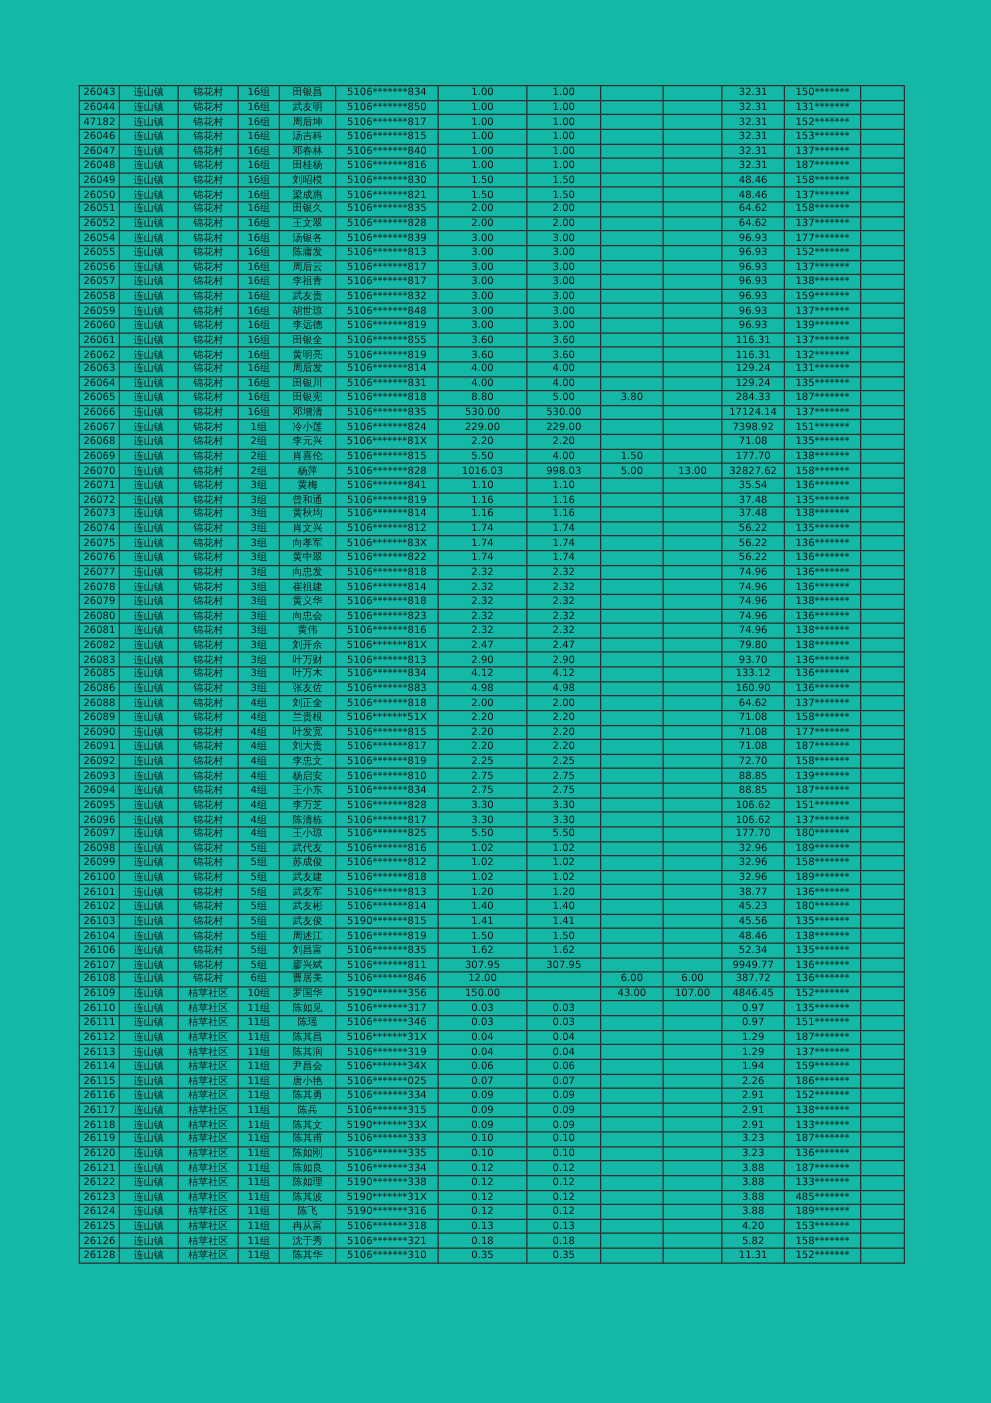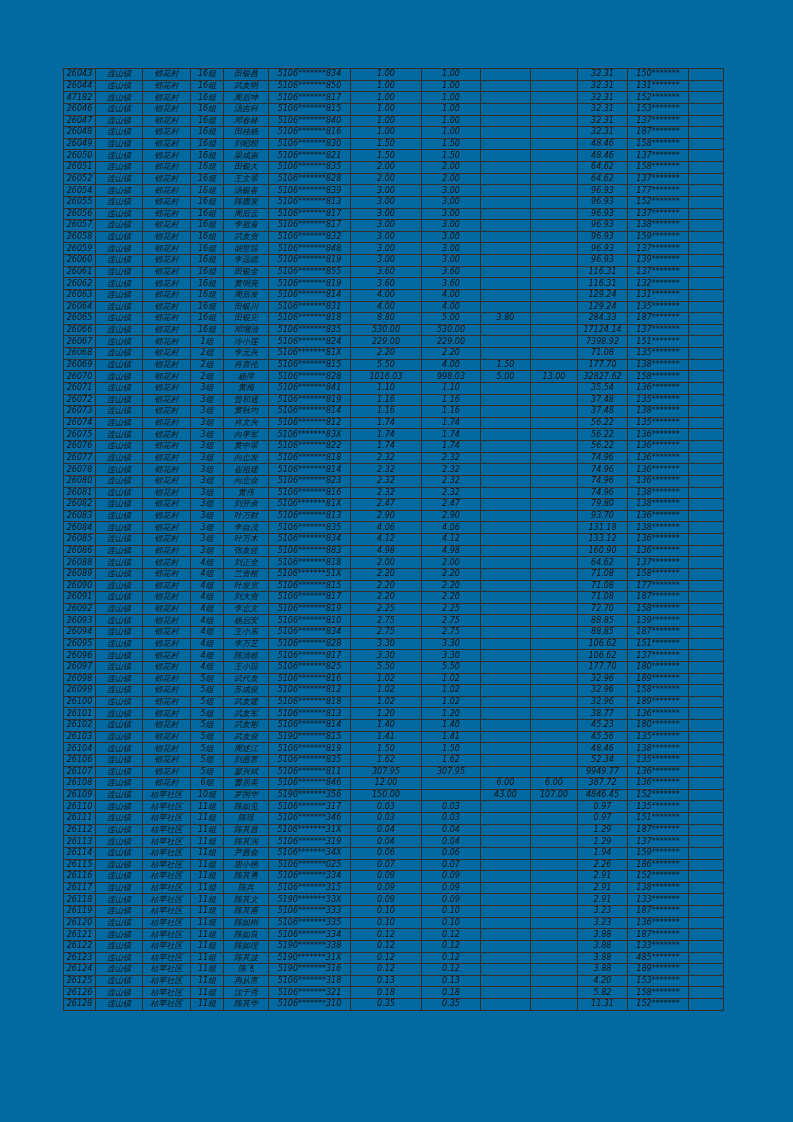--- a/index.html
+++ b/index.html
@@ -4,24 +4,23 @@
 <style>
   html, body {
     margin: 0;
     padding: 0;
     background: #ffffff;
   }
   .page {
     position: relative;
     width: 793px;
     height: 1122px;
-    background: #0369a1;
+    background: #14b8a6;
     overflow: hidden;
     font-family: "DejaVu Sans", sans-serif;
-    font-style: italic;
   }
   table.grid {
     position: absolute;
     left: 63px;
     top: 68px;
     width: 660px;
     border-collapse: collapse;
     table-layout: fixed;
     font-family: "DejaVu Sans", sans-serif;
     font-size: 8px;
@@ -580,20 +579,35 @@
           <td>5106*******814</td>
           <td>2.32</td>
           <td>2.32</td>
           <td></td>
           <td></td>
           <td>74.96</td>
           <td>136*******</td>
           <td></td>
         </tr>
         <tr>
+          <td>26079</td>
+          <td>连山镇</td>
+          <td>锦花村</td>
+          <td>3组</td>
+          <td>黄义华</td>
+          <td>5106*******818</td>
+          <td>2.32</td>
+          <td>2.32</td>
+          <td></td>
+          <td></td>
+          <td>74.96</td>
+          <td>138*******</td>
+          <td></td>
+        </tr>
+        <tr>
           <td>26080</td>
           <td>连山镇</td>
           <td>锦花村</td>
           <td>3组</td>
           <td>向忠会</td>
           <td>5106*******823</td>
           <td>2.32</td>
           <td>2.32</td>
           <td></td>
           <td></td>
@@ -637,35 +651,20 @@
           <td>锦花村</td>
           <td>3组</td>
           <td>叶万财</td>
           <td>5106*******813</td>
           <td>2.90</td>
           <td>2.90</td>
           <td></td>
           <td></td>
           <td>93.70</td>
           <td>136*******</td>
-          <td></td>
-        </tr>
-        <tr>
-          <td>26084</td>
-          <td>连山镇</td>
-          <td>锦花村</td>
-          <td>3组</td>
-          <td>李自茂</td>
-          <td>5106*******835</td>
-          <td>4.06</td>
-          <td>4.06</td>
-          <td></td>
-          <td></td>
-          <td>131.18</td>
-          <td>138*******</td>
           <td></td>
         </tr>
         <tr>
           <td>26085</td>
           <td>连山镇</td>
           <td>锦花村</td>
           <td>3组</td>
           <td>叶万木</td>
           <td>5106*******834</td>
           <td>4.12</td>

